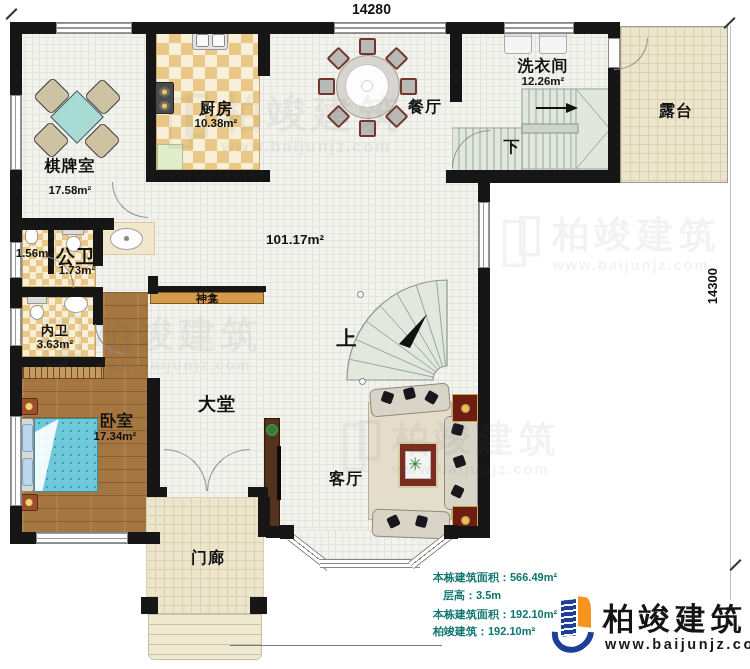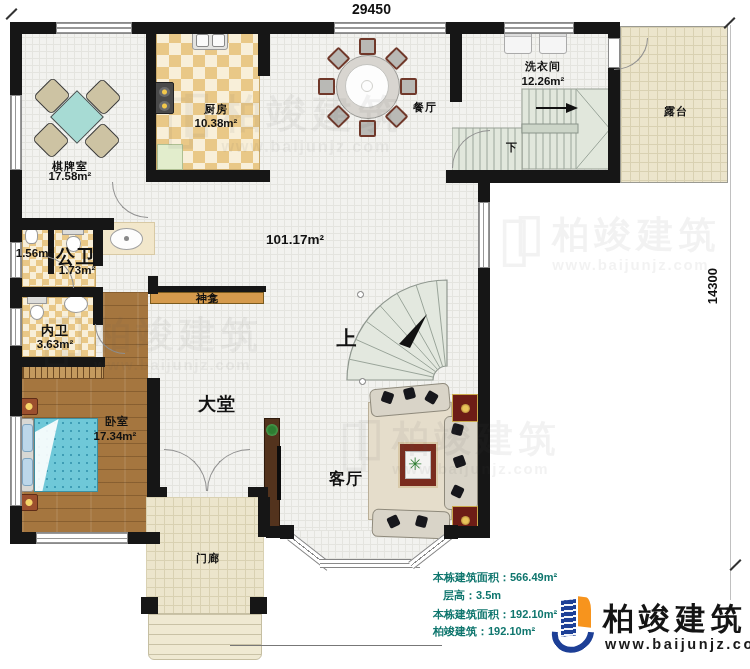--- a/index.html
+++ b/index.html
@@ -33,21 +33,21 @@
        background-image:linear-gradient(180deg,transparent 3px,#8a8a8a 3px,#8a8a8a 4px,transparent 4px)}
   .arc{position:absolute;z-index:40;border:0 solid #8f8f8f}
   
   .furn{position:absolute;z-index:10}
   .sofa{position:absolute;z-index:10;background:#d9d4c8;border:1.5px solid #8f8a7c;border-radius:6px}
   .pillow{position:absolute;z-index:11;width:11px;height:11px;background:#17171c;border-radius:2px}
   .chair8{position:absolute;z-index:10;width:17px;height:17px;background:#b9b9b5;border:2px solid #70382a;border-radius:2px}
   .post{position:absolute;z-index:12;width:7px;height:7px;background:#fff;border:1.5px solid #777;border-radius:50%}
   
   .lbl{position:absolute;z-index:60;font-weight:bold;color:#111;white-space:nowrap;
-       transform:translate(-50%,-50%);font-size:11px;letter-spacing:1px}
+       transform:translate(-50%,-50%);font-size:16px;letter-spacing:1px}
   .lbl.sm{font-size:11.5px;letter-spacing:0}
   .lbl.big{font-size:18px}
   
   .wm{position:absolute;z-index:55;display:flex;align-items:flex-start;gap:12px;opacity:.07;pointer-events:none}
   .wm-icon{width:44px;height:60px;position:relative;flex:0 0 auto}
   .wm-icon::before{content:"";position:absolute;left:0;bottom:2px;width:18px;height:46px;border:4px solid #555}
   .wm-icon::after{content:"";position:absolute;right:2px;top:0;width:16px;height:38px;border:4px solid #555}
   .wm-main{font-size:42px;font-weight:bold;color:#555;letter-spacing:6px;line-height:1}
   .wm-url{font-size:17px;font-weight:bold;color:#555;letter-spacing:2px;margin-top:4px}
   
@@ -249,29 +249,29 @@
   <div class="winb" style="left:400px;top:529px;width:52px;height:9px;transform:rotate(-38deg);transform-origin:right center"></div>
 
   <div class="arc" style="left:112px;top:182px;width:36px;height:36px;border-left-width:1.2px;border-bottom-width:1.2px;border-radius:0 0 0 100%"></div>
   <div class="arc" style="left:452px;top:130px;width:38px;height:38px;border-top-width:1.2px;border-left-width:1.2px;border-radius:100% 0 0 0"></div>
   <div class="arc" style="left:614px;top:38px;width:34px;height:32px;border-right-width:1.2px;border-bottom-width:1.2px;border-radius:0 0 100% 0"></div>
   <div class="arc" style="left:42px;top:256px;width:32px;height:32px;border-top-width:1.2px;border-right-width:1.2px;border-radius:0 100% 0 0"></div>
   <div class="arc" style="left:95px;top:324px;width:30px;height:30px;border-left-width:1.2px;border-bottom-width:1.2px;border-radius:0 0 0 100%"></div>
   <div class="arc" style="left:164px;top:449px;width:43px;height:42px;border-top-width:1.2px;border-right-width:1.2px;border-radius:0 100% 0 0"></div>
   <div class="arc" style="left:207px;top:449px;width:43px;height:42px;border-top-width:1.2px;border-left-width:1.2px;border-radius:100% 0 0 0"></div>
 
-  <div class="abs" style="left:352px;top:1px;z-index:70;font-size:14px;font-weight:bold;color:#111">29450</div>
+  <div class="abs" style="left:352px;top:1px;z-index:70;font-size:14px;font-weight:bold;color:#111">14280</div>
   <div class="abs" style="left:705px;top:268px;z-index:70;font-size:13px;font-weight:bold;color:#111;writing-mode:vertical-rl;transform:rotate(180deg)">14300</div>
   <div class="abs" style="left:730px;top:25px;width:1px;height:575px;background:#c0c0c0;z-index:5"></div>
   <div class="tick" style="left:4px;top:13px"></div>
   <div class="tick" style="left:722px;top:22px"></div>
   <div class="tick" style="left:728px;top:564px"></div>
 
   <div class="lbl" style="left:70px;top:166px">棋牌室</div>
-  <div class="lbl sm" style="left:70px;top:176px">17.58m²</div>
+  <div class="lbl sm" style="left:70px;top:190px">17.58m²</div>
   <div class="lbl" style="left:216px;top:109px">厨房</div>
   <div class="lbl sm" style="left:216px;top:123px">10.38m²</div>
   <div class="lbl" style="left:425px;top:107px">餐厅</div>
   <div class="lbl" style="left:543px;top:66px">洗衣间</div>
   <div class="lbl sm" style="left:543px;top:81px">12.26m²</div>
   <div class="lbl" style="left:676px;top:111px">露台</div>
   <div class="lbl sm" style="left:34px;top:253px">1.56m²</div>
   <div class="lbl" style="left:76px;top:257px;font-size:19px">公卫</div>
   <div class="lbl sm" style="left:77px;top:270px">1.73m²</div>
   <div class="lbl" style="left:55px;top:331px;font-size:13px">内卫</div>

